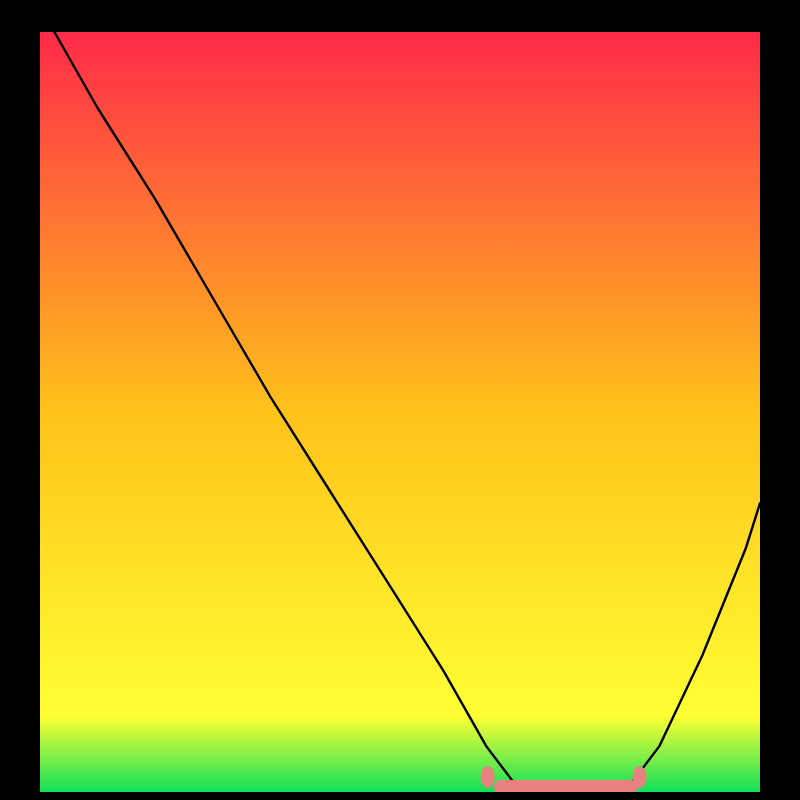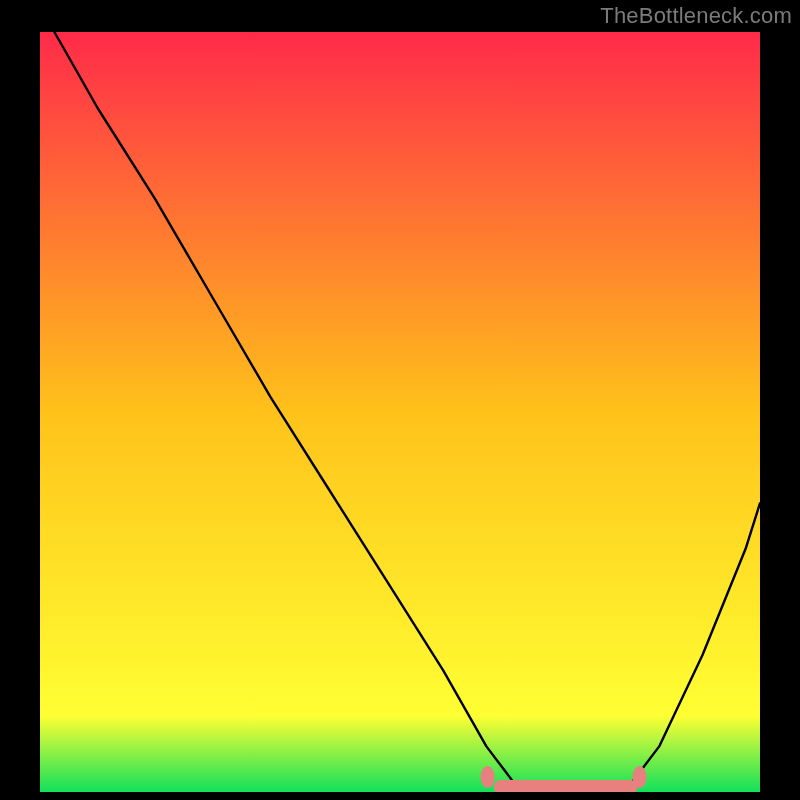--- a/index.html
+++ b/index.html
@@ -31,21 +31,20 @@
     position: absolute;
     left: 40px;
     top: 32px;
     display: block;
   }
 </style>
 </head>
 <body>
 
 <div class="frame">
-  <div class="attribution">TheBottleneck.com</div>
 
   <svg class="plot" width="720" height="760" viewBox="0 0 720 760">
     <defs>
       <linearGradient id="bg-grad" x1="0" y1="0" x2="0" y2="1">
         <stop id="g0" offset="0" stop-color="#ff2a49"></stop>
         <stop id="g1" offset="0.50" stop-color="#ffc21a"></stop>
         <stop id="g2" offset="0.90" stop-color="#ffff33"></stop>
         <stop id="g3" offset="1" stop-color="#11e05a"></stop>
       </linearGradient>
     </defs>

